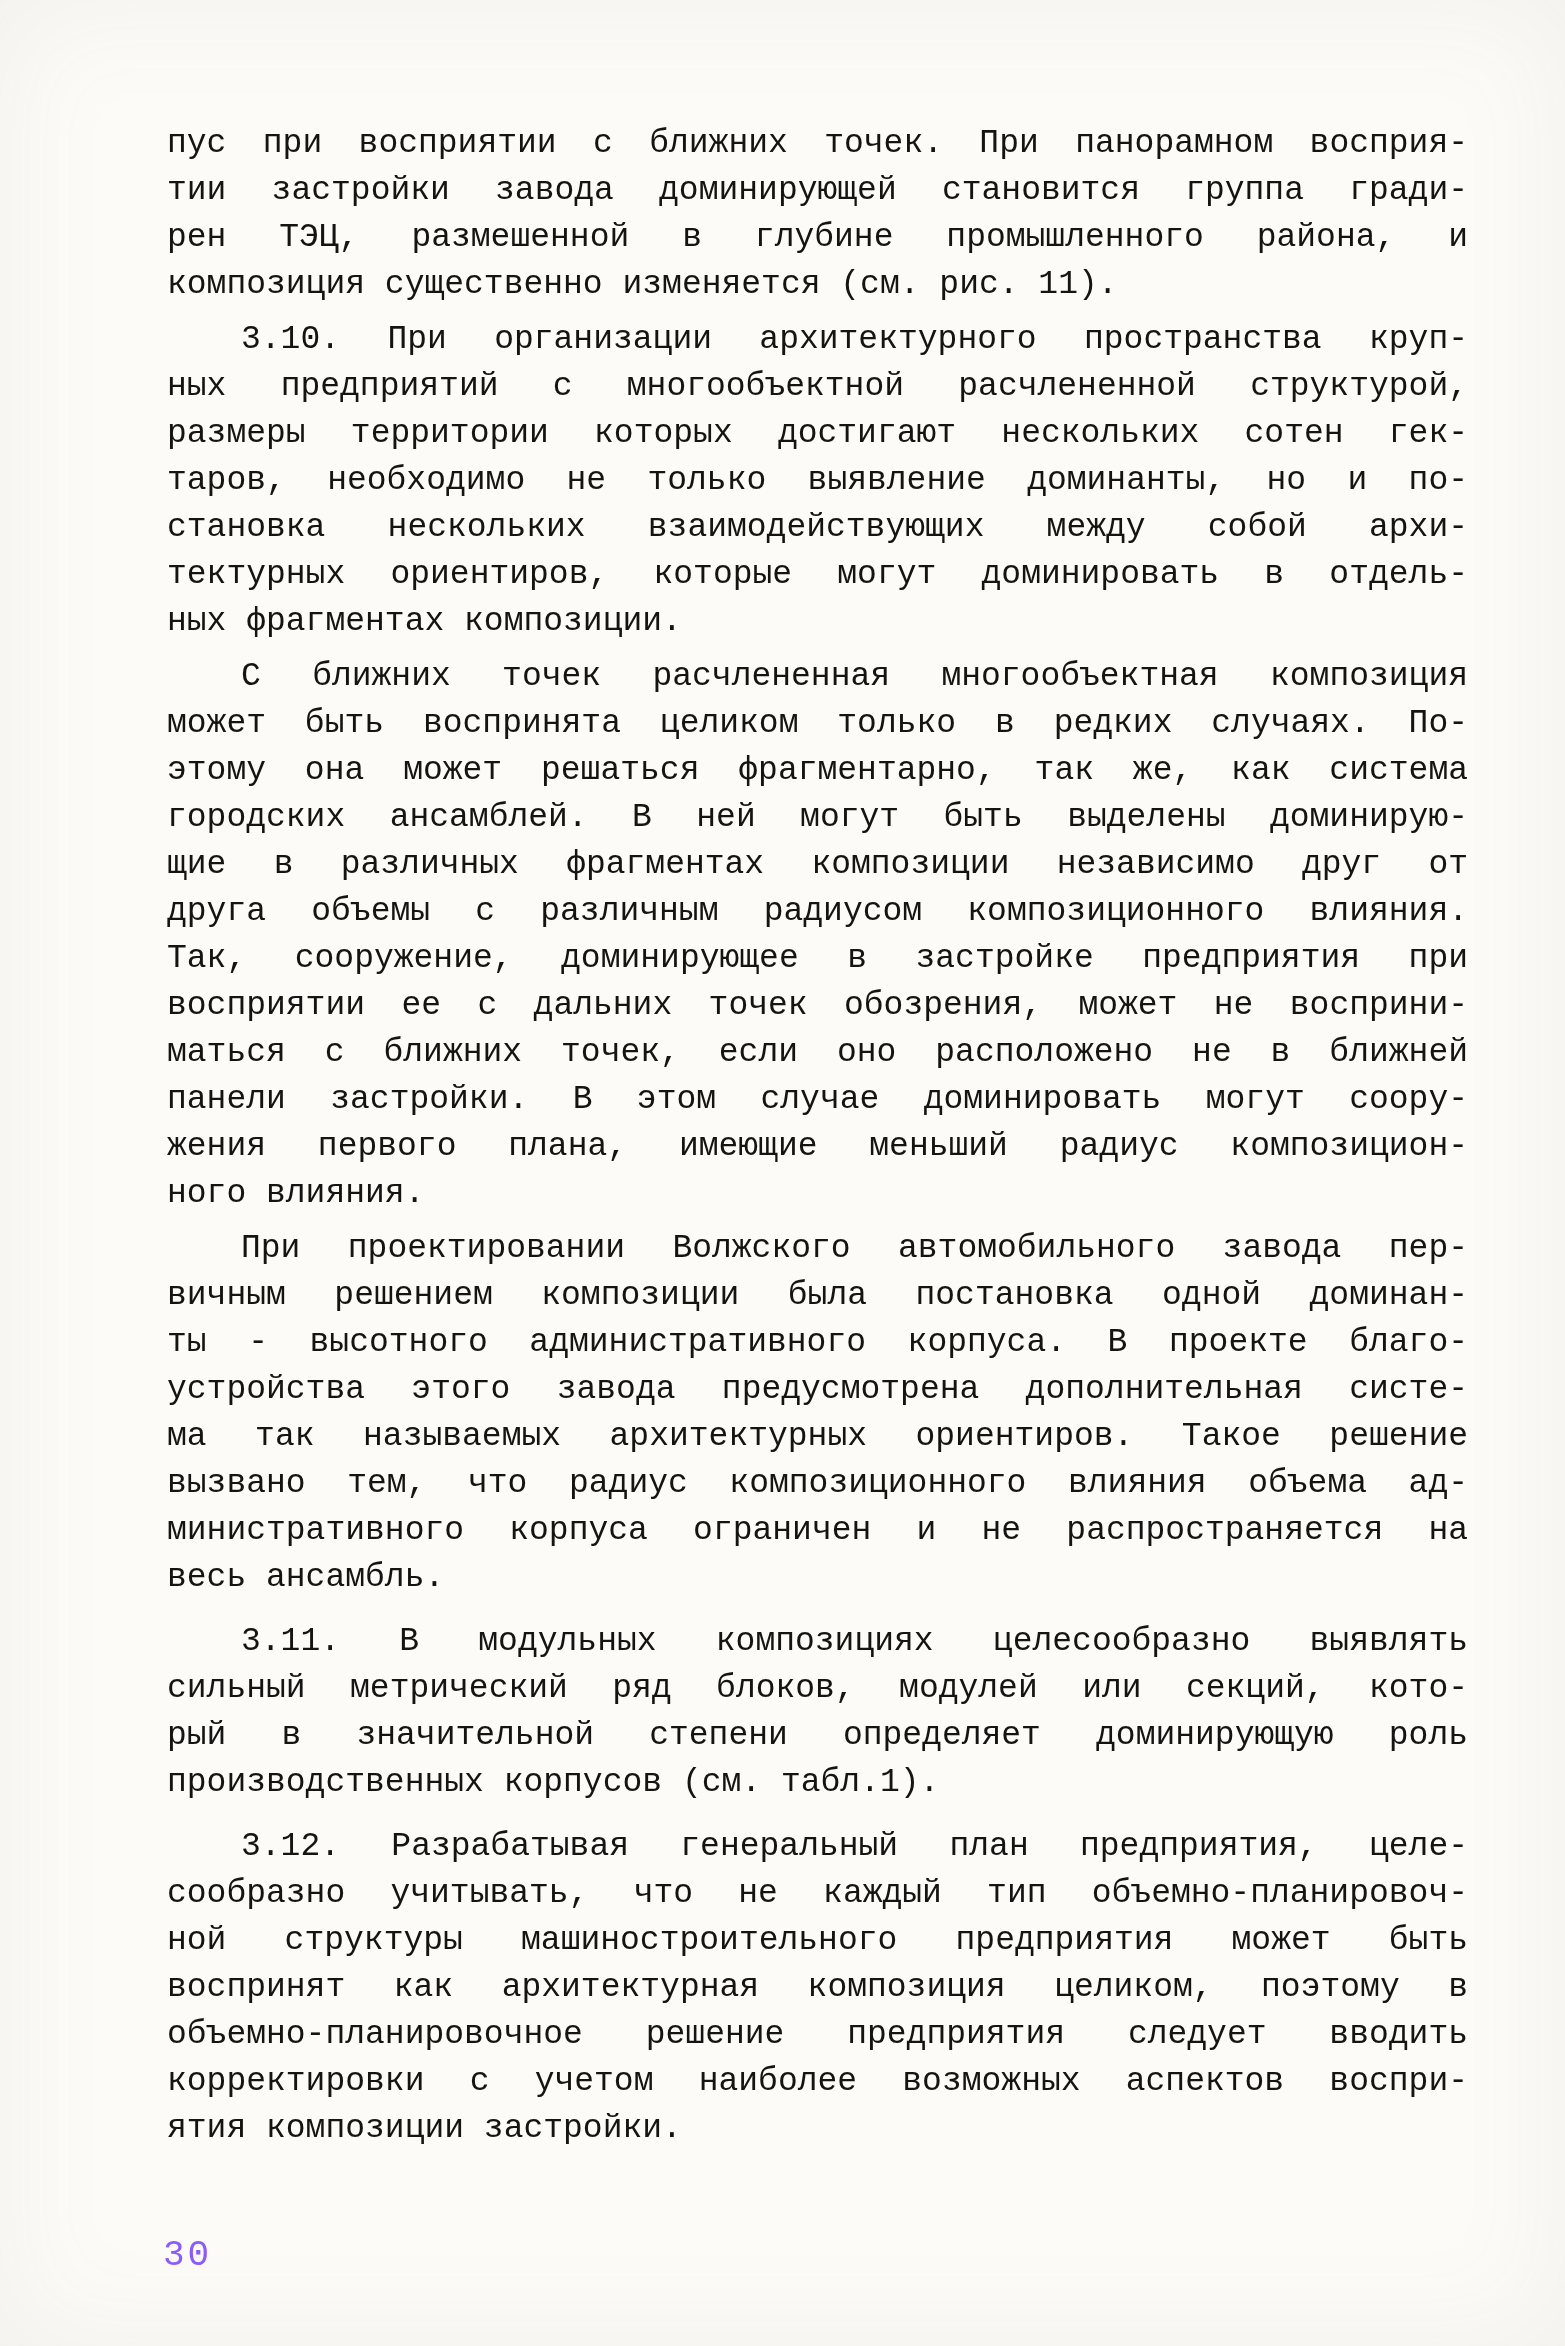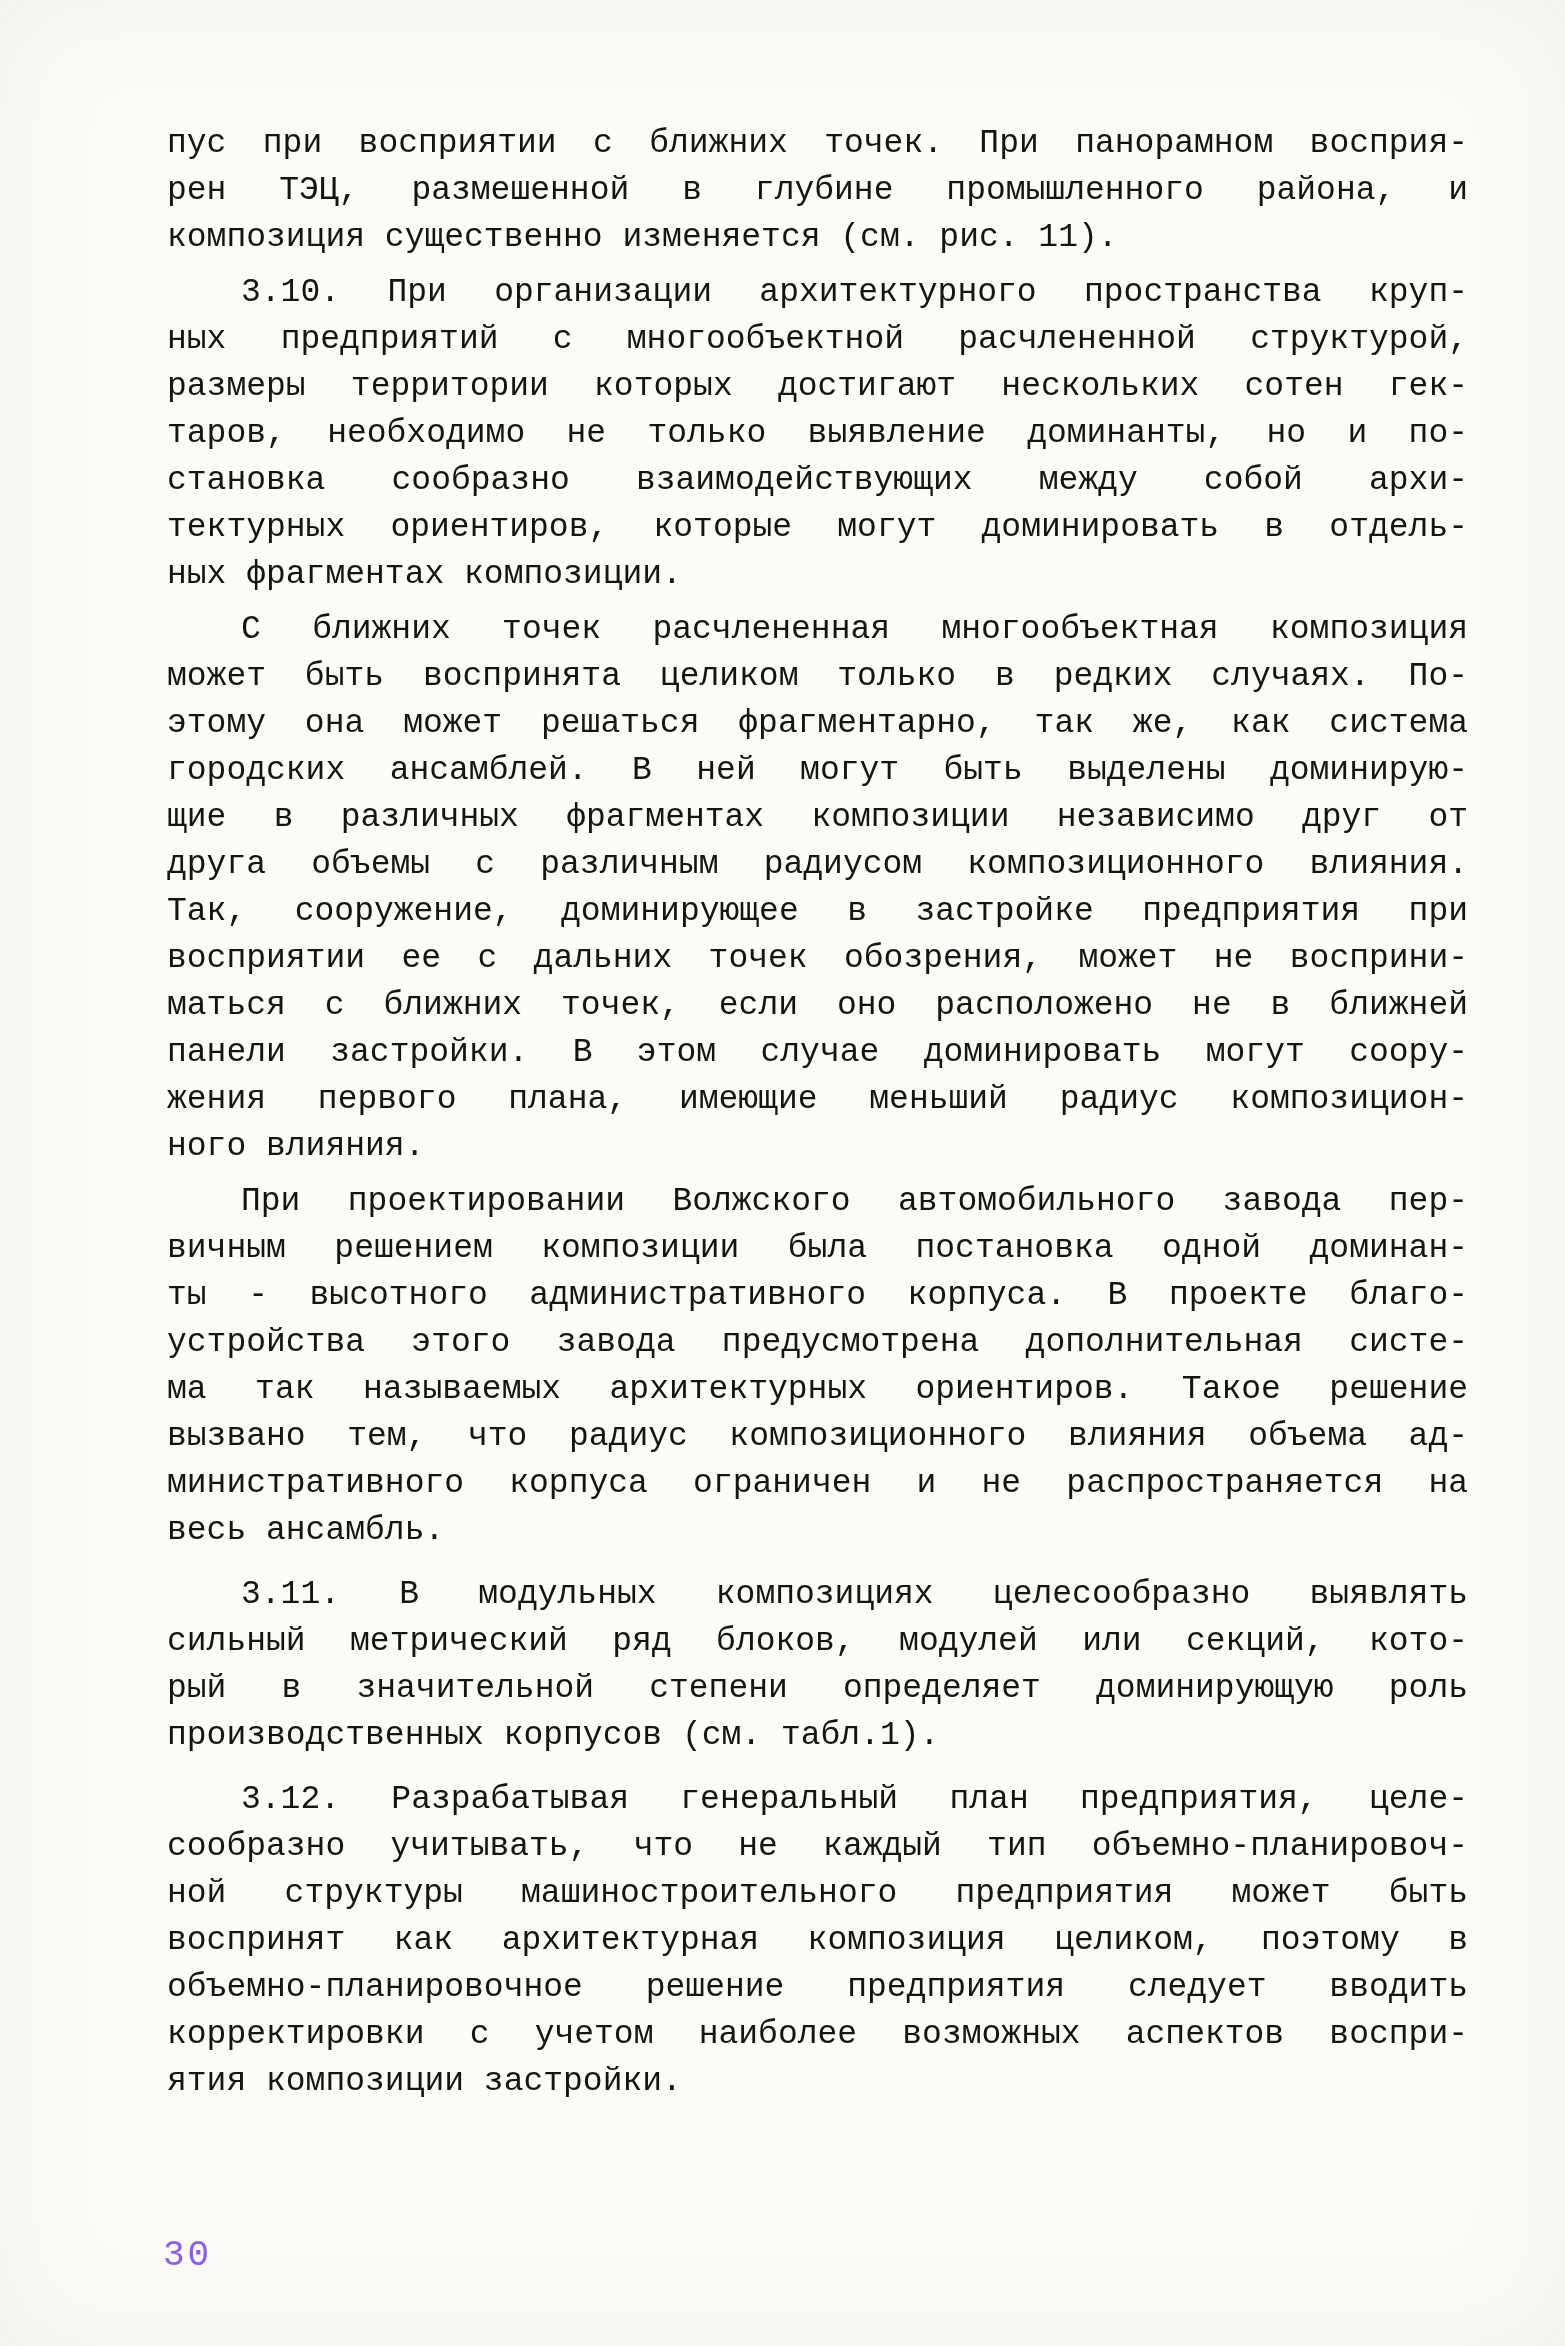--- a/index.html
+++ b/index.html
@@ -51,29 +51,30 @@
     color: #8b5cf6;
   }
 </style>
 </head>
 <body>
 
 <div class="page">
   <div class="text-block" id="text-block">
       <div class="para">
         <div class="line just">пус при восприятии с ближних точек. При панорамном восприя-</div>
+        <div class="line just">тии застройки завода доминирующей становится группа гради-</div>
         <div class="line just">рен ТЭЦ, размешенной в глубине промышленного района, и</div>
         <div class="line">композиция существенно изменяется (см. рис. 11).</div>
       </div>
       <div class="para">
         <div class="line just indent">3.10. При организации архитектурного пространства круп-</div>
         <div class="line just">ных предприятий с многообъектной расчлененной структурой,</div>
         <div class="line just">размеры территории которых достигают нескольких сотен гек-</div>
         <div class="line just">таров, необходимо не только выявление доминанты, но и по-</div>
-        <div class="line just">становка сообразно взаимодействующих между собой архи-</div>
+        <div class="line just">становка нескольких взаимодействующих между собой архи-</div>
         <div class="line just">тектурных ориентиров, которые могут доминировать в отдель-</div>
         <div class="line">ных фрагментах композиции.</div>
       </div>
       <div class="para">
         <div class="line just indent">С ближних точек расчлененная многообъектная композиция</div>
         <div class="line just">может быть воспринята целиком только в редких случаях. По-</div>
         <div class="line just">этому она может решаться фрагментарно, так же, как система</div>
         <div class="line just">городских ансамблей. В ней могут быть выделены доминирую-</div>
         <div class="line just">щие в различных фрагментах композиции независимо друг от</div>
         <div class="line just">друга объемы с различным радиусом композиционного влияния.</div>

